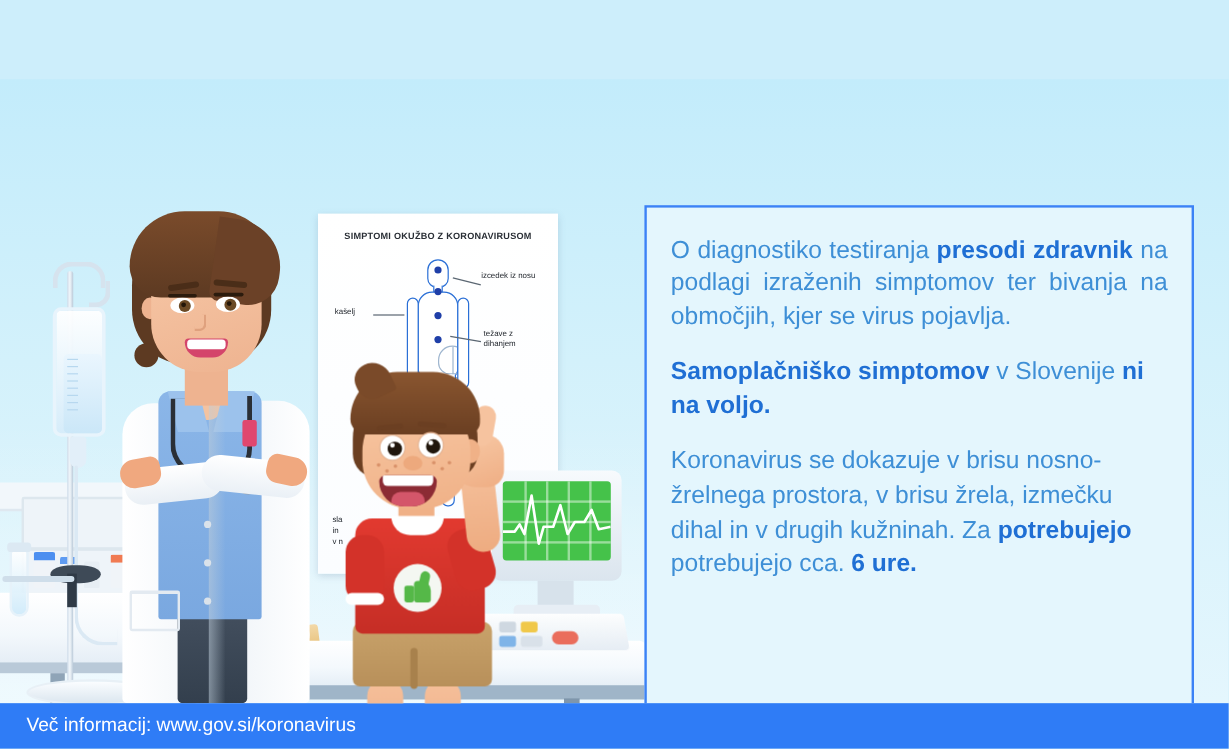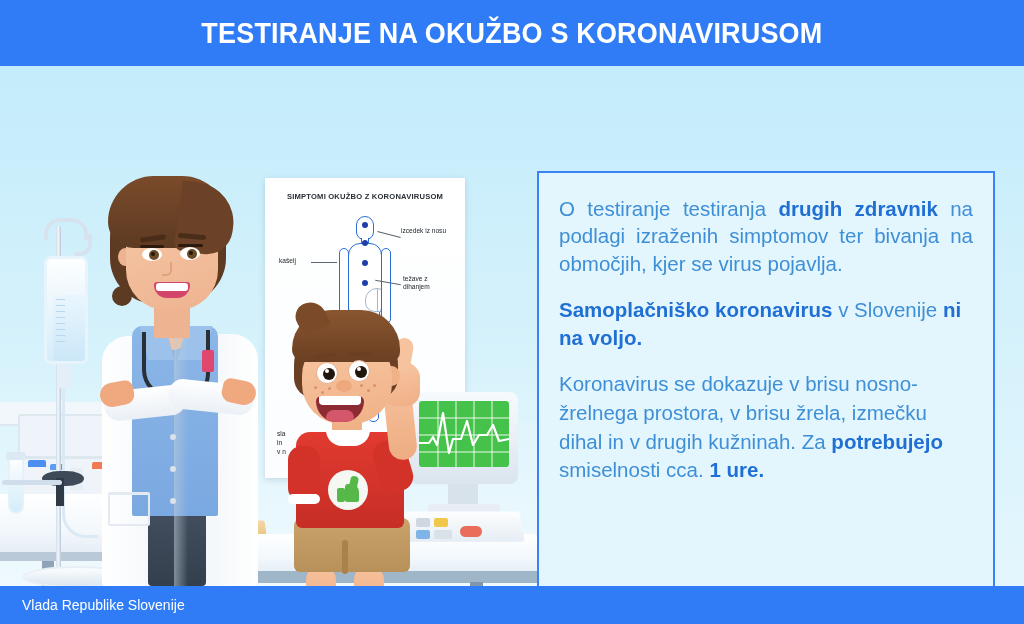--- a/index.html
+++ b/index.html
@@ -589,23 +589,20 @@
   .k2 { left:24px; top:126px; width:14px; height:9px; background:#f0c84a; }
   .k3 { left:6px; top:138px; width:14px; height:9px; background:#7fb4e8; }
   .k4 { left:24px; top:138px; width:18px; height:9px; background:#d9e1e9; }
   .k5 { left:50px; top:134px; width:22px; height:11px; background:#ea6d5c; border-radius:6px; }
 </style>
 </head>
 <body>
 
 <div id="poster">
 
-  <div class="header">
-    <div class="header-title">TESTIRANJE NA OKUŽBO S KORONAVIRUSOM</div>
-  </div>
 
   <div class="stage">
     <div class="wall-shade"></div>
 
     <div class="counter-top"></div>
     <div class="cabinet">
       <div class="cab-shelf"></div>
       <div class="bottle b1"></div>
       <div class="bottle b2"></div>
       <div class="bottle b3"></div>
@@ -800,24 +797,24 @@
       <div class="freckle" style="left:89px;top:75px;"></div>
       <div class="freckle" style="left:95px;top:70px;"></div>
       <div class="boy-mouth">
         <div class="boy-teeth"></div>
         <div class="boy-tongue"></div>
       </div>
     </div>
 
     <div class="panel">
       <div class="panel-inner">
-        <div class="para justified"><span>O testiranje testiranja </span><b>drugih zdravnik</b><span> na podlagi izraženih simptomov ter bivanja na območjih, kjer se virus pojavlja.</span></div>
-        <div class="para"><b>Samoplačniško koronavirus</b><span> v Slovenije </span><b>ni na voljo.</b></div>
-        <div class="para last"><span>Koronavirus se dokazuje v brisu nosno-žrelnega prostora, v brisu žrela, izmečku dihal in v drugih kužninah. Za </span><b>potrebujejo</b><span> smiselnosti cca. </span><b>1 ure.</b></div>
+        <div class="para justified"><span>O diagnostiko testiranja </span><b>presodi zdravnik</b><span> na podlagi izraženih simptomov ter bivanja na območjih, kjer se virus pojavlja.</span></div>
+        <div class="para"><b>Samoplačniško simptomov</b><span> v Slovenije </span><b>ni na voljo.</b></div>
+        <div class="para last"><span>Koronavirus se dokazuje v brisu nosno-žrelnega prostora, v brisu žrela, izmečku dihal in v drugih kužninah. Za </span><b>potrebujejo</b><span> potrebujejo cca. </span><b>6 ure.</b></div>
       </div>
     </div>
   </div>
 
   <div class="footer">
-    <div class="footer-right">Vlada Republike Slovenije</div>
+    <div class="footer-left">Več informacij: www.gov.si/koronavirus</div>
   </div>
 
 </div>
 
 </body></html>

